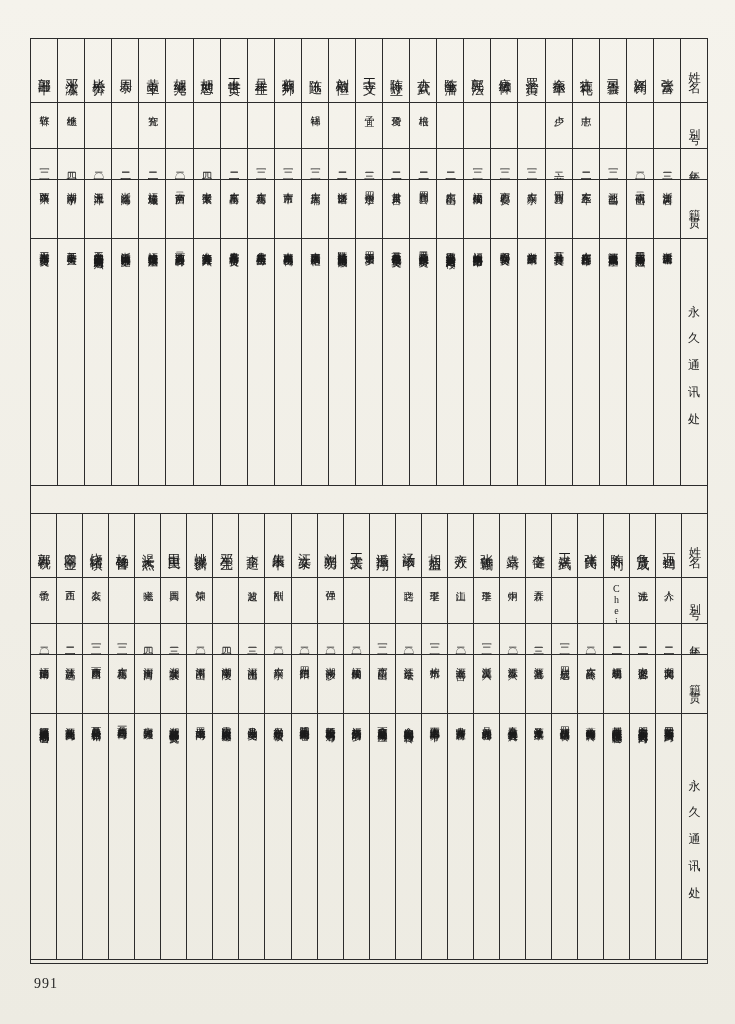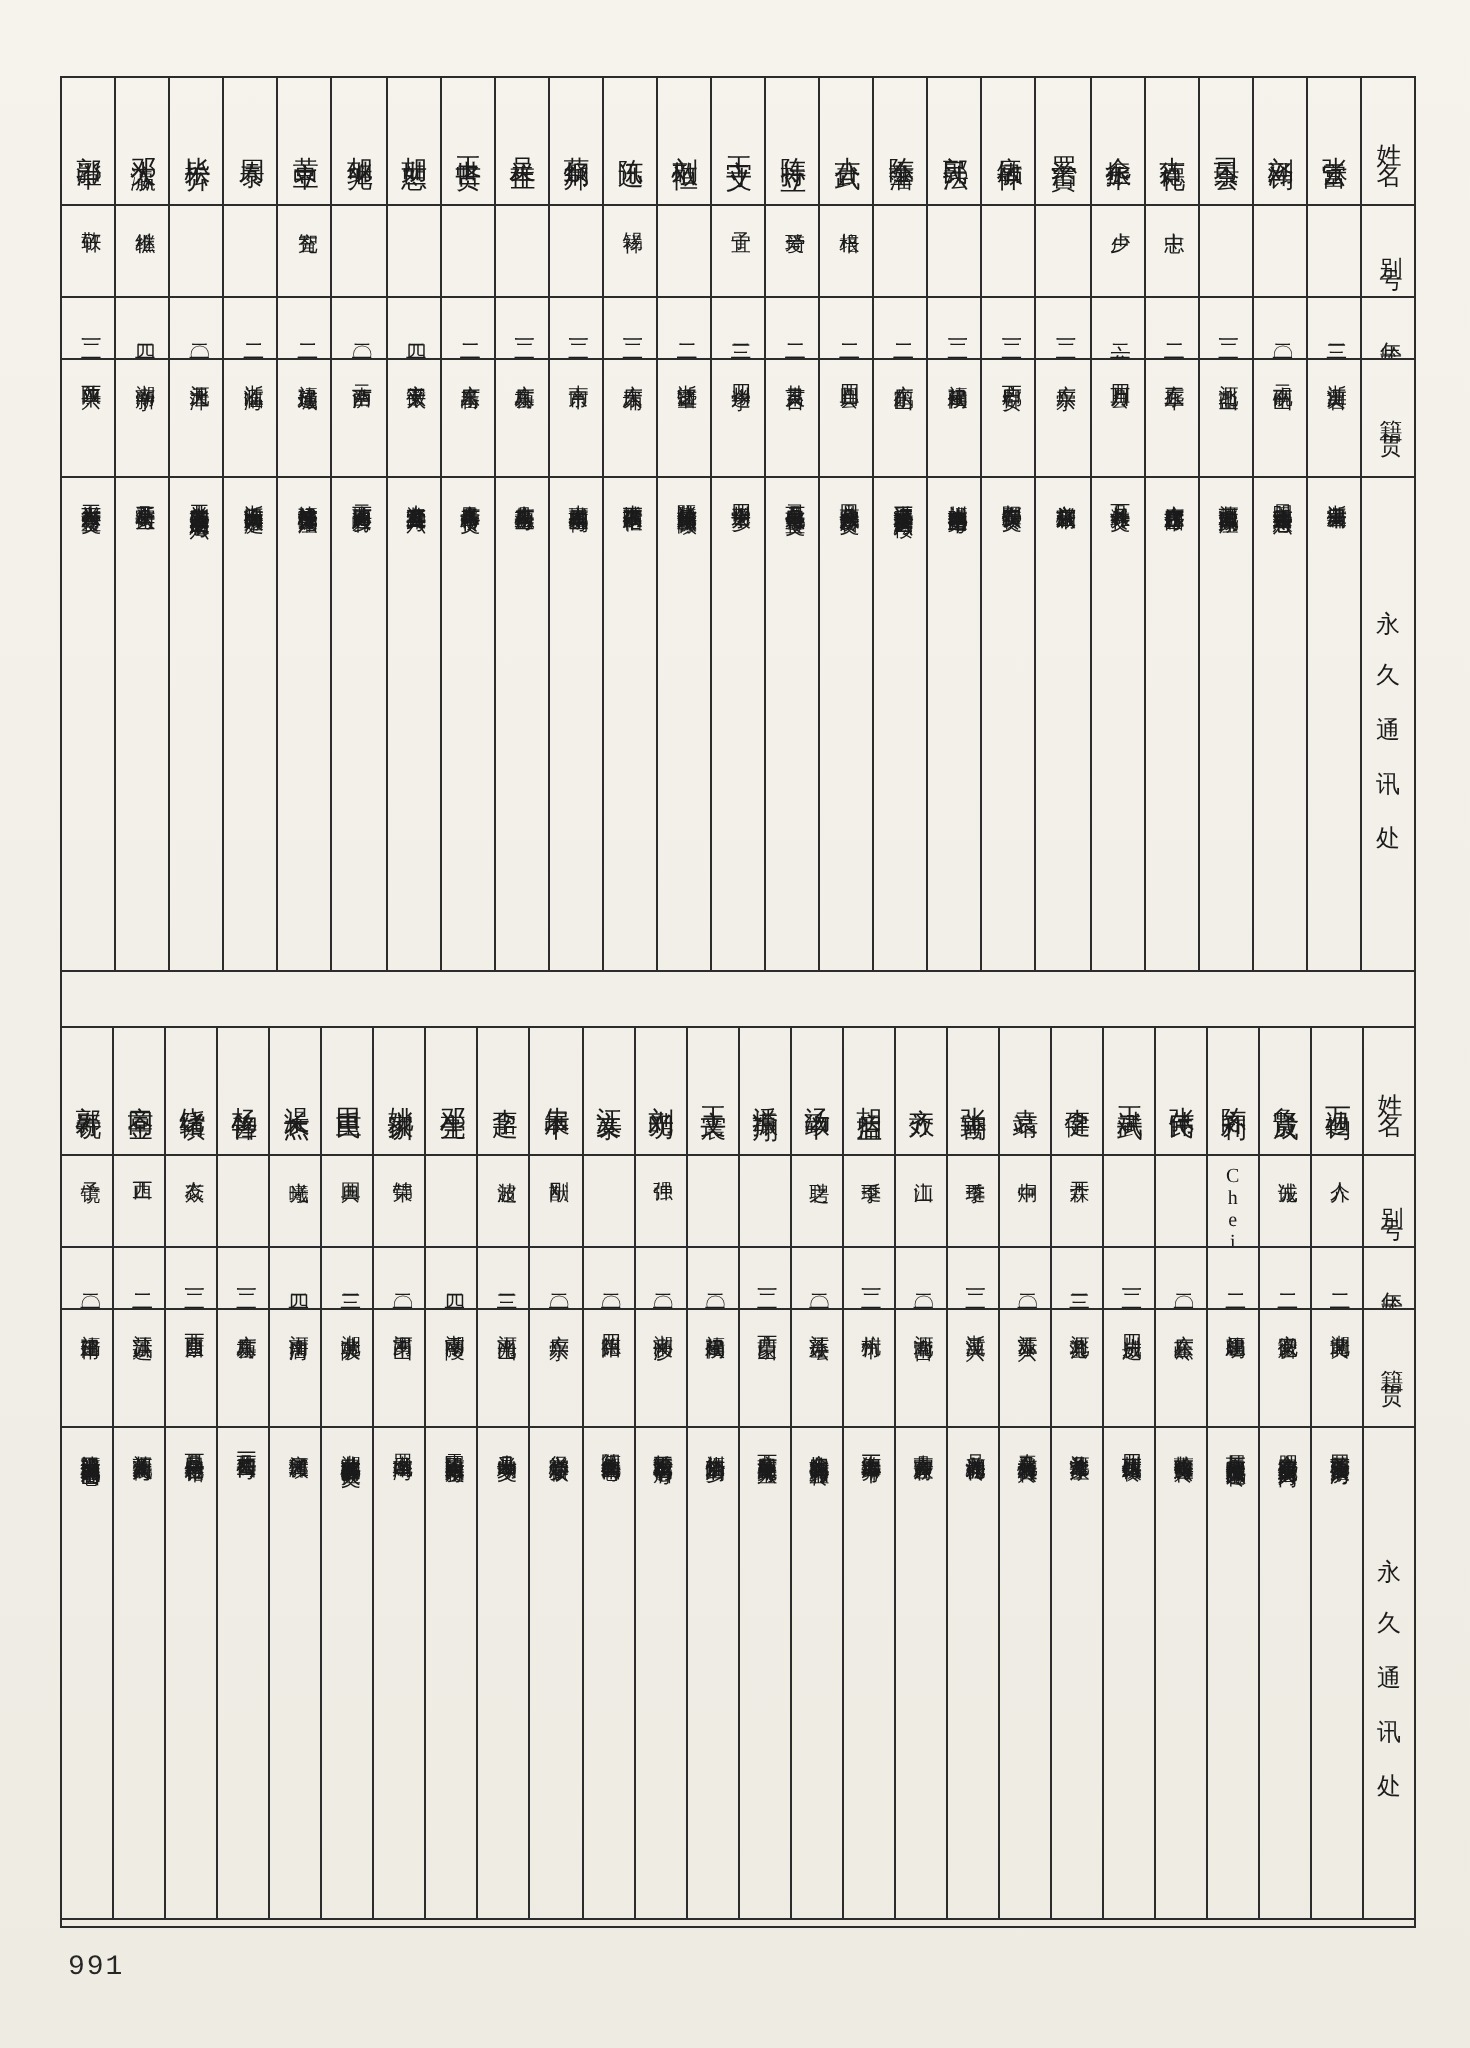--- a/index.html
+++ b/index.html
@@ -48,21 +48,21 @@
   .c-address { flex:1 1 0; font-size:10px; line-height:12px; letter-spacing:0.5px; padding-top:5px; }
   .header-col .cell { justify-content:center; padding-top:0; font-size:12.5px; }
   .header-col .c-name    { letter-spacing:9px; }
   .header-col .c-alias   { letter-spacing:7px; font-size:11.5px; }
   .header-col .c-age     { letter-spacing:2px; font-size:11px; }
   .header-col .c-place   { letter-spacing:9px; font-size:11.5px; }
   .header-col .c-address { letter-spacing:27px; font-size:12px; }
   .pageno {
     position:absolute; left:34px; top:976px;
     font-size:14px; letter-spacing:1px; color:#262626;
-    font-family:Liberation Mono, monospace;
+    font-family:Liberation Serif, serif;
   }
 </style>
 </head>
 <body>
 
 <div class="page">
   <div class="frame">
     <div class="table first">
         <div class="col header-col">
           <div class="cell c-name">姓名</div>

